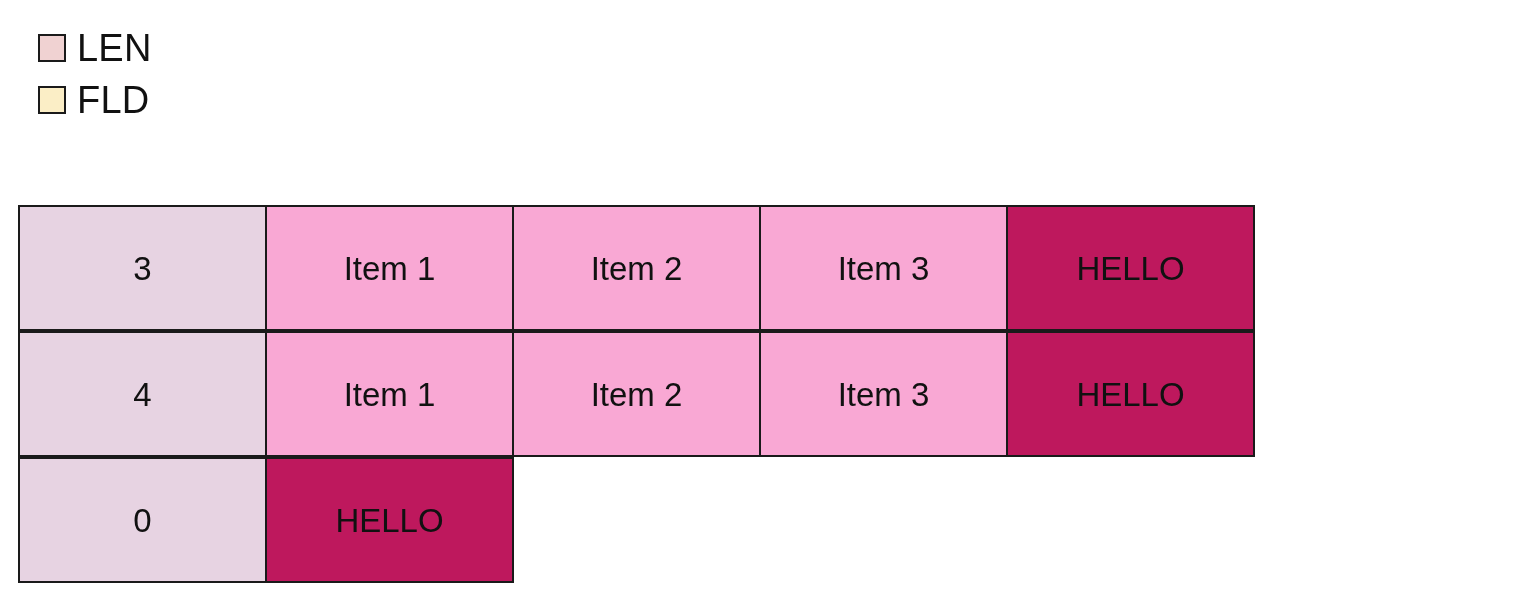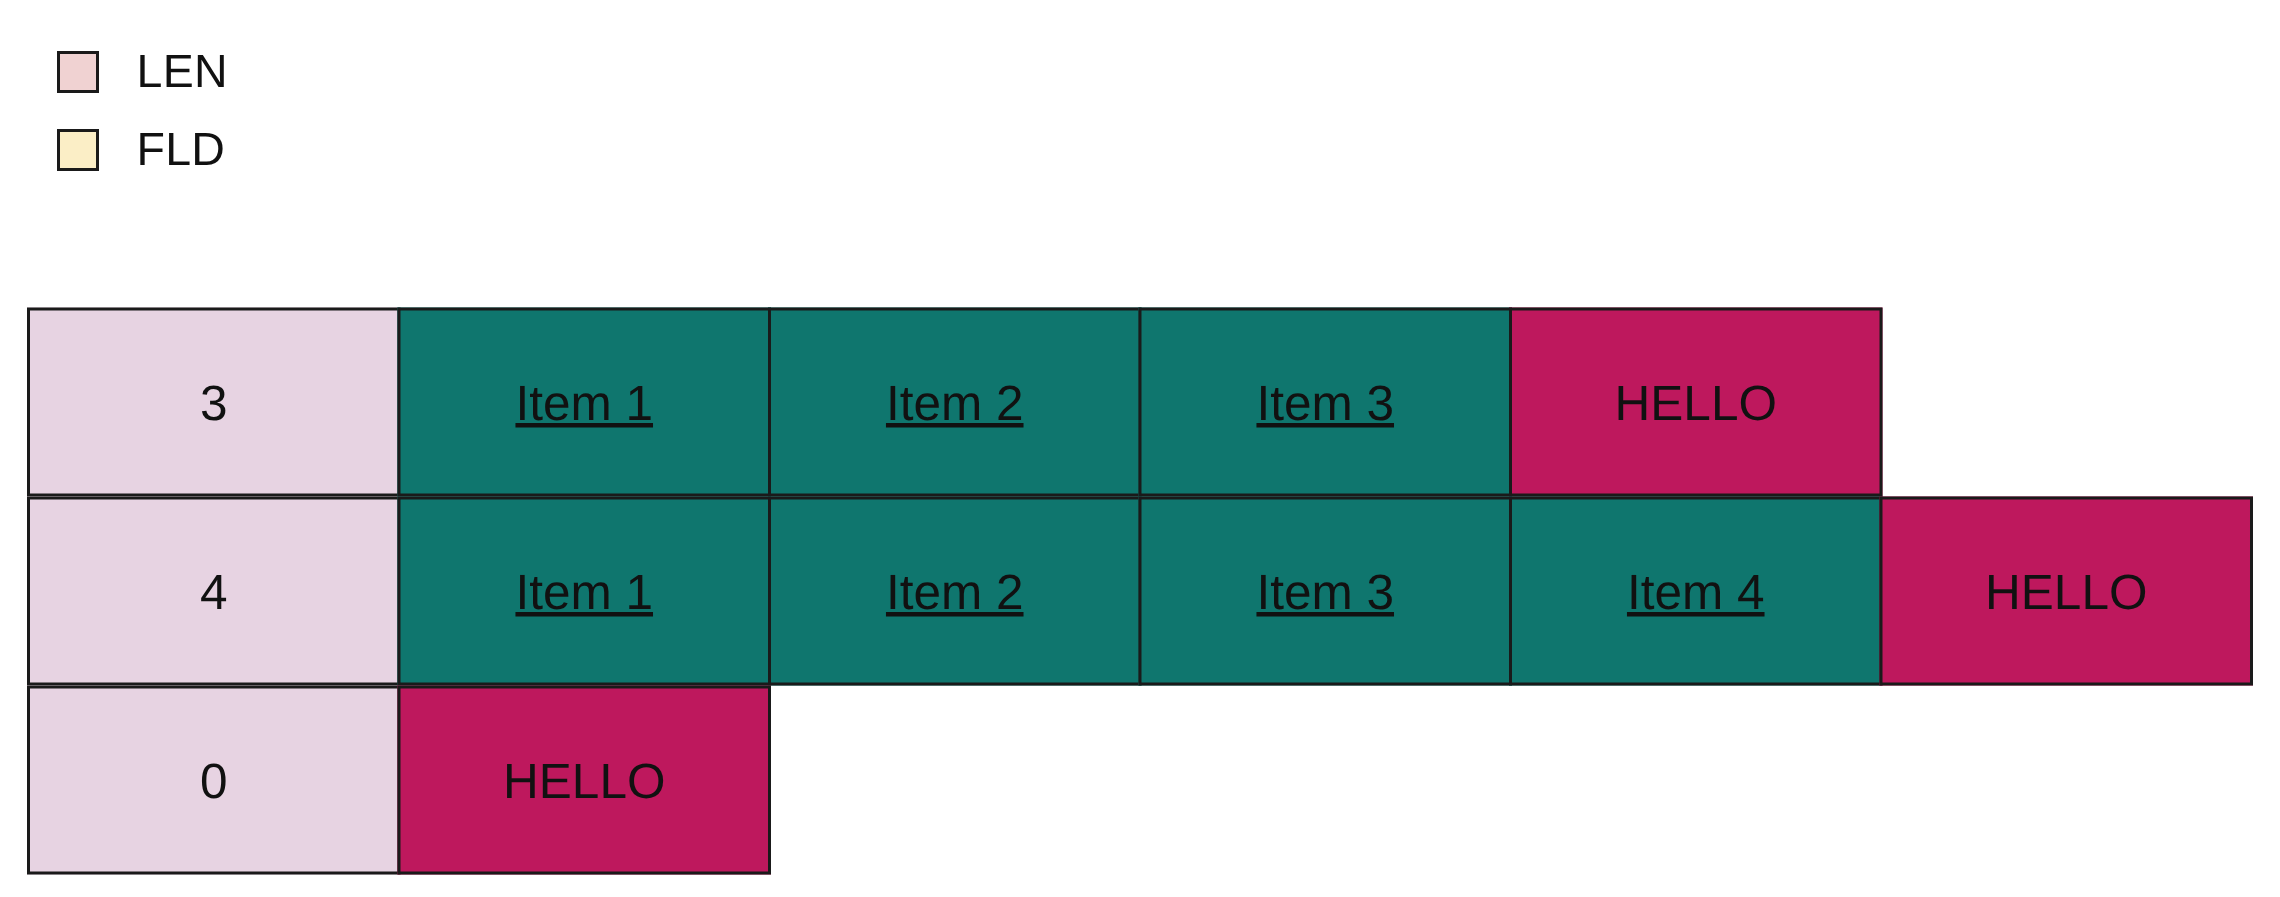--- a/index.html
+++ b/index.html
@@ -29,22 +29,22 @@
     height: 52px;
   }
   .legend-swatch {
     width: 28px;
     height: 28px;
     box-sizing: border-box;
     border: 2.5px solid #1a1a1a;
     flex: 0 0 auto;
   }
   .legend-label {
-    margin-left: 25px;
-    font-size: 31px;
+    margin-left: 11px;
+    font-size: 38px;
     line-height: 38px;
     letter-spacing: 0.2px;
     color: #111111;
     white-space: nowrap;
   }
 
   
   #table {
     position: absolute;
     left: 18px;
@@ -63,21 +63,21 @@
     margin-bottom: -2px;
     display: flex;
     align-items: center;
     justify-content: center;
     font-size: 33px;
     line-height: 33px;
     color: #111111;
     white-space: nowrap;
   }
   .tcell.len  { background: #e7d3e2; }
-  .tcell.lst  { background: #0f766e; text-decoration: underline; }
+  .tcell.lst  { background: #f9a8d4; }
   .tcell.fld  { background: #be185d; }
 </style>
 </head>
 <body>
 
 <div id="legend">
 
   <div class="legend-row">
     <span class="legend-swatch" style="background-color: rgb(240, 210, 210);"></span>
     <span class="legend-label">LEN</span>
@@ -97,20 +97,19 @@
       <div class="tcell lst">Item 1</div>
       <div class="tcell lst">Item 2</div>
       <div class="tcell lst">Item 3</div>
       <div class="tcell fld">HELLO</div>
     </div>
     <div class="trow">
       <div class="tcell len">4</div>
       <div class="tcell lst">Item 1</div>
       <div class="tcell lst">Item 2</div>
       <div class="tcell lst">Item 3</div>
-      <div class="tcell lst">Item 4</div>
       <div class="tcell fld">HELLO</div>
     </div>
     <div class="trow">
       <div class="tcell len">0</div>
       <div class="tcell fld">HELLO</div>
     </div>
   </div>
 
 </body></html>

